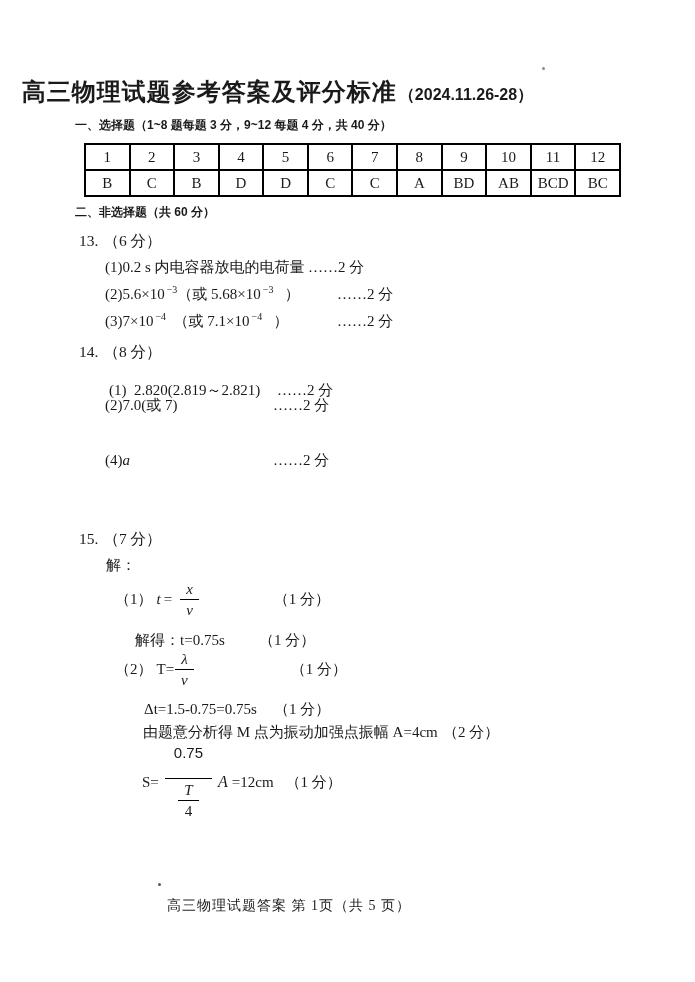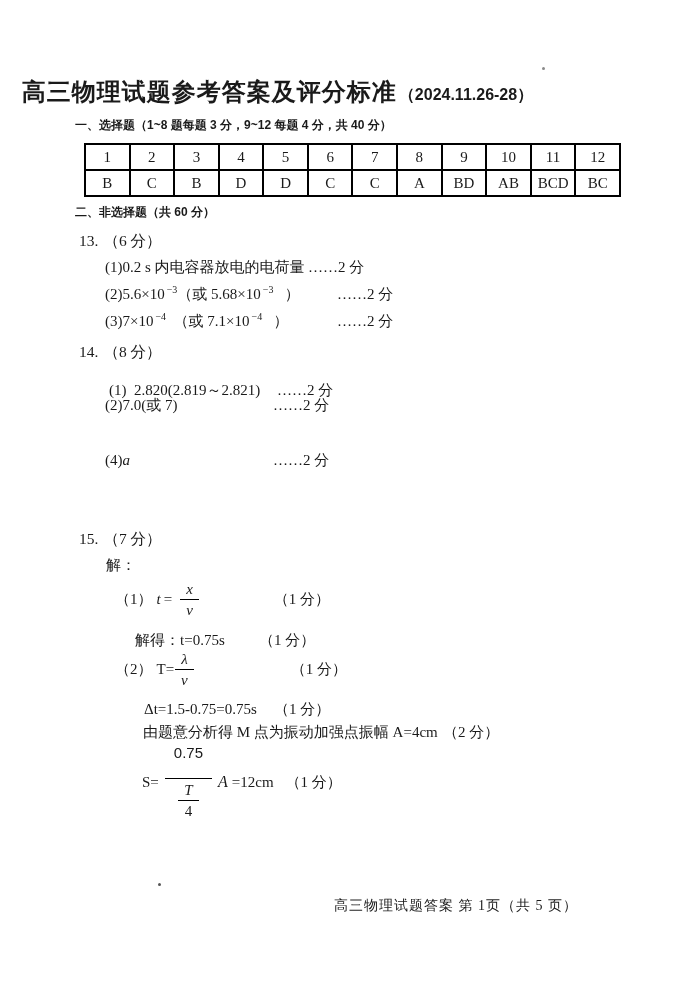--- a/index.html
+++ b/index.html
@@ -55,21 +55,21 @@
   .frac .fn{border-bottom:1.6px solid #000;padding:0 6px 1px 6px;}
   .frac .fd{padding-top:1px;}
   .bigfrac{display:inline-flex;flex-direction:column;align-items:center;margin:0 6px;}
   .bigfrac > .fn{border-bottom:1.6px solid #000;padding:0 9px 17px 9px;
                  font-family:"Liberation Sans", sans-serif;font-size:15px;}
   .bigfrac > .fd{padding-top:2px;}
   .score-gap-1{margin-left:70px;}
   .score-gap-2{margin-left:92px;}
   .score-gap-3{margin-left:12px;}
   
-  .footer{top:897px;left:0;width:578px;text-align:right;font-size:14px;letter-spacing:1px;}
+  .footer{top:897px;left:0;width:578px;text-align:center;font-size:14px;letter-spacing:1px;}
 </style>
 </head>
 <body>
 
 <div class="page">
 
   <div class="abs speck" style="top:67px;left:542px;"></div>
 
   <div class="abs title-row">
     <span class="title-main">高三物理试题参考答案及评分标准</span><span class="title-date">（2024.11.26-28）</span>

